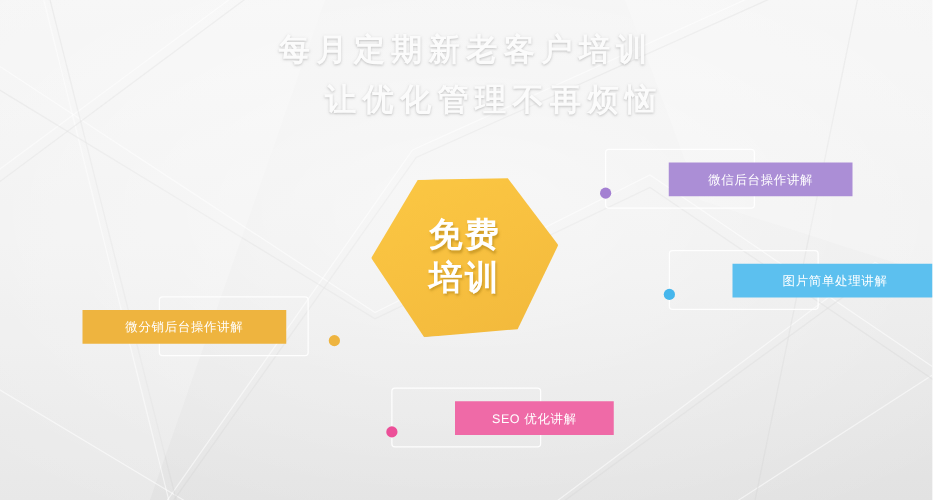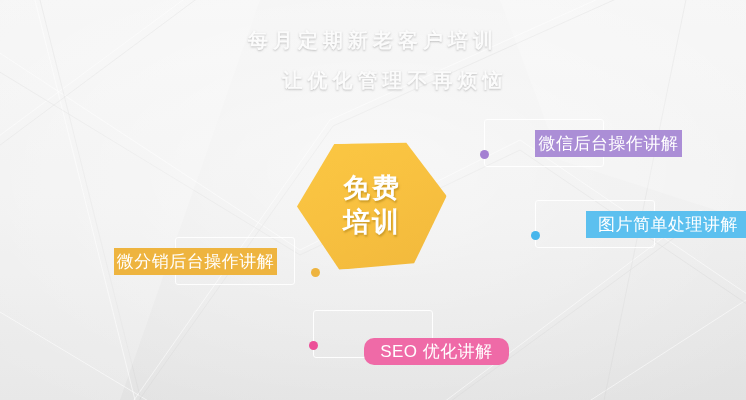--- a/index.html
+++ b/index.html
@@ -16,21 +16,21 @@
   .tex{position:absolute;inset:0;pointer-events:none;}
   .tex svg{display:block;width:746px;height:400px;}
 
   
   .title-wrap{
     position:absolute;left:0;top:20px;width:746px;text-align:center;
     z-index:6;
   }
   .title-line{
     color:#fbfbfb;
-    font-size:20px;
+    font-size:25px;
     font-weight:bold;
     letter-spacing:5px;
     line-height:40px;
     text-shadow:0 1px 2px rgba(150,150,150,.55);
     white-space:nowrap;
   }
   .title-line.l2{padding-left:44px;}
 
   
   .hex-wrap{
@@ -57,21 +57,21 @@
   .node{position:absolute;z-index:4;}
   .frame{
     position:absolute;
     border:1px solid rgba(255,255,255,.92);
     border-radius:3px;
     box-sizing:border-box;
   }
   .chip{
     position:absolute;
     display:flex;align-items:center;justify-content:center;
-    color:#ffffff;font-size:17px;font-weight:normal;
+    color:#ffffff;font-size:10px;font-weight:normal;
     letter-spacing:.5px;white-space:nowrap;
     padding:0 0;height:27px;
     box-sizing:border-box;
   }
   .dot{
     position:absolute;width:9px;height:9px;border-radius:50%;
   }
 
   
   #n-xiangyun .frame{left:61px;top:0px;width:120px;height:48px;}
@@ -84,21 +84,21 @@
 
   #n-weixin .frame{left:0px;top:0px;width:120px;height:48px;}
   #n-weixin .chip{left:51px;top:11px;width:147px;background:#ab8ed6;}
   #n-weixin .dot{left:-4px;top:31px;background:#a480d2;}
 
   #n-tupian .frame{left:0px;top:0px;width:120px;height:48px;}
   #n-tupian .chip{left:51px;top:11px;width:164px;background:#5cc0ef;}
   #n-tupian .dot{left:-4px;top:31px;background:#46b6ec;}
 
   #n-seo .frame{left:0px;top:0px;width:120px;height:48px;}
-  #n-seo .chip{left:51px;top:28px;width:145px;background:#ef6aa7;border-radius:10px;}
+  #n-seo .chip{left:51px;top:11px;width:127px;background:#ef6aa7;}
   #n-seo .dot{left:-4px;top:31px;background:#ec4f98;}
 </style>
 </head>
 <body>
 
 <div id="banner">
 
   <div class="tex">
     <svg viewBox="0 0 746 400" xmlns="http://www.w3.org/2000/svg">
       <defs>
@@ -145,21 +145,21 @@
 
   <div class="hex-wrap">
     <div class="hex"></div>
     <div class="hex-text">
       <span>免费</span>
       <span>培训</span>
     </div>
   </div>
 
 
-  <div class="node" id="n-weifenxiao" style="left:66px;top:237px;width:220px;height:50px;margin-left:48px;">
+  <div class="node" id="n-weifenxiao" style="left:66px;top:237px;width:220px;height:50px;">
     <div class="frame"></div>
     <div class="chip">微分销后台操作讲解</div>
     <div class="dot"></div>
   </div>
 
   <div class="node" id="n-weixin" style="left:484px;top:119px;width:210px;height:50px;">
     <div class="frame"></div>
     <div class="chip">微信后台操作讲解</div>
     <div class="dot"></div>
   </div>

